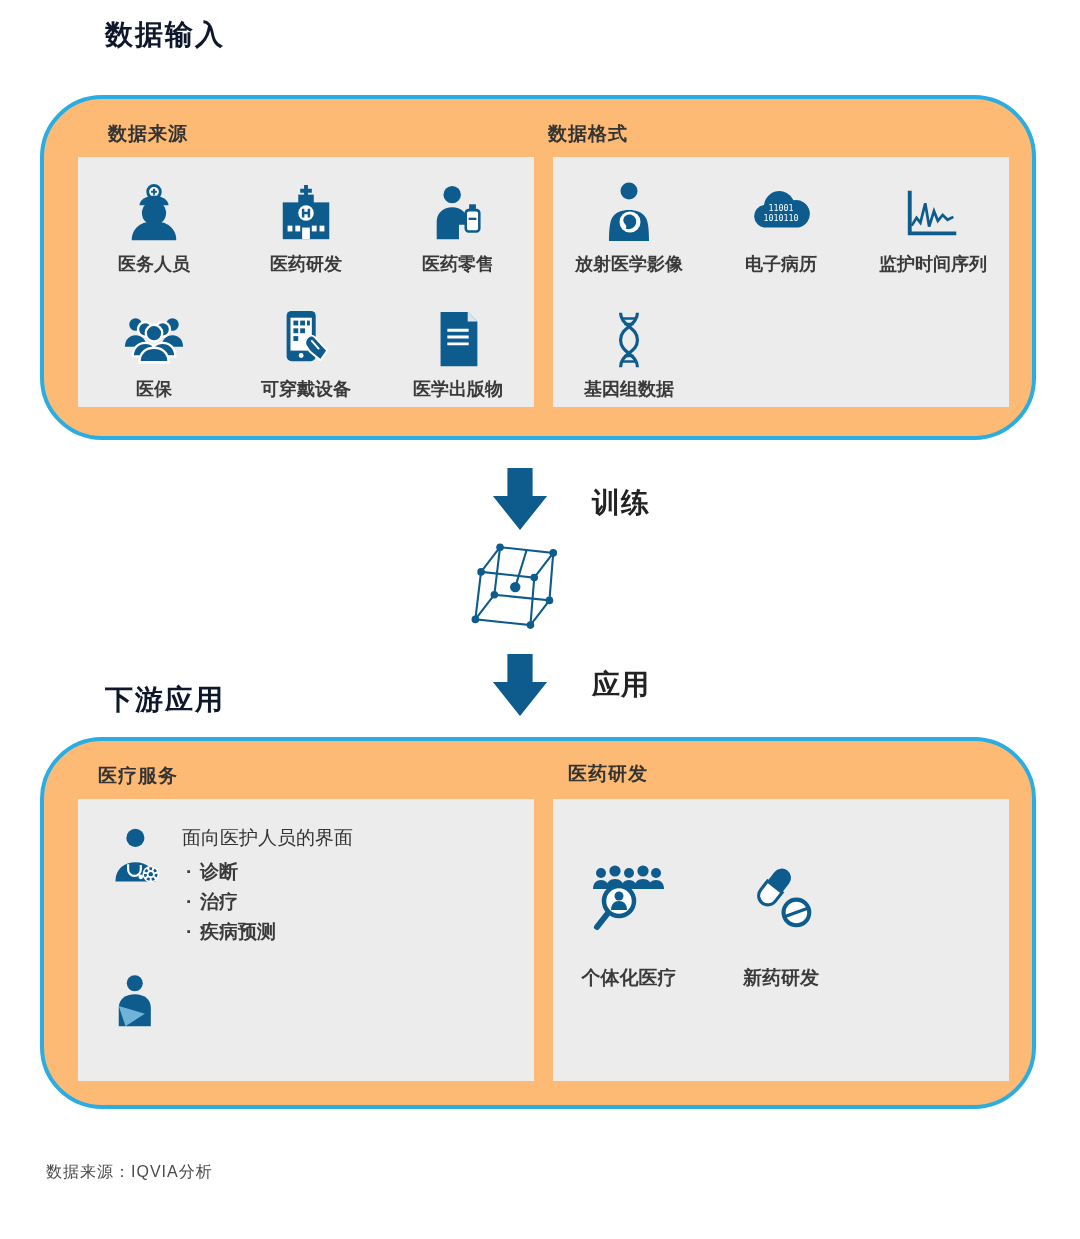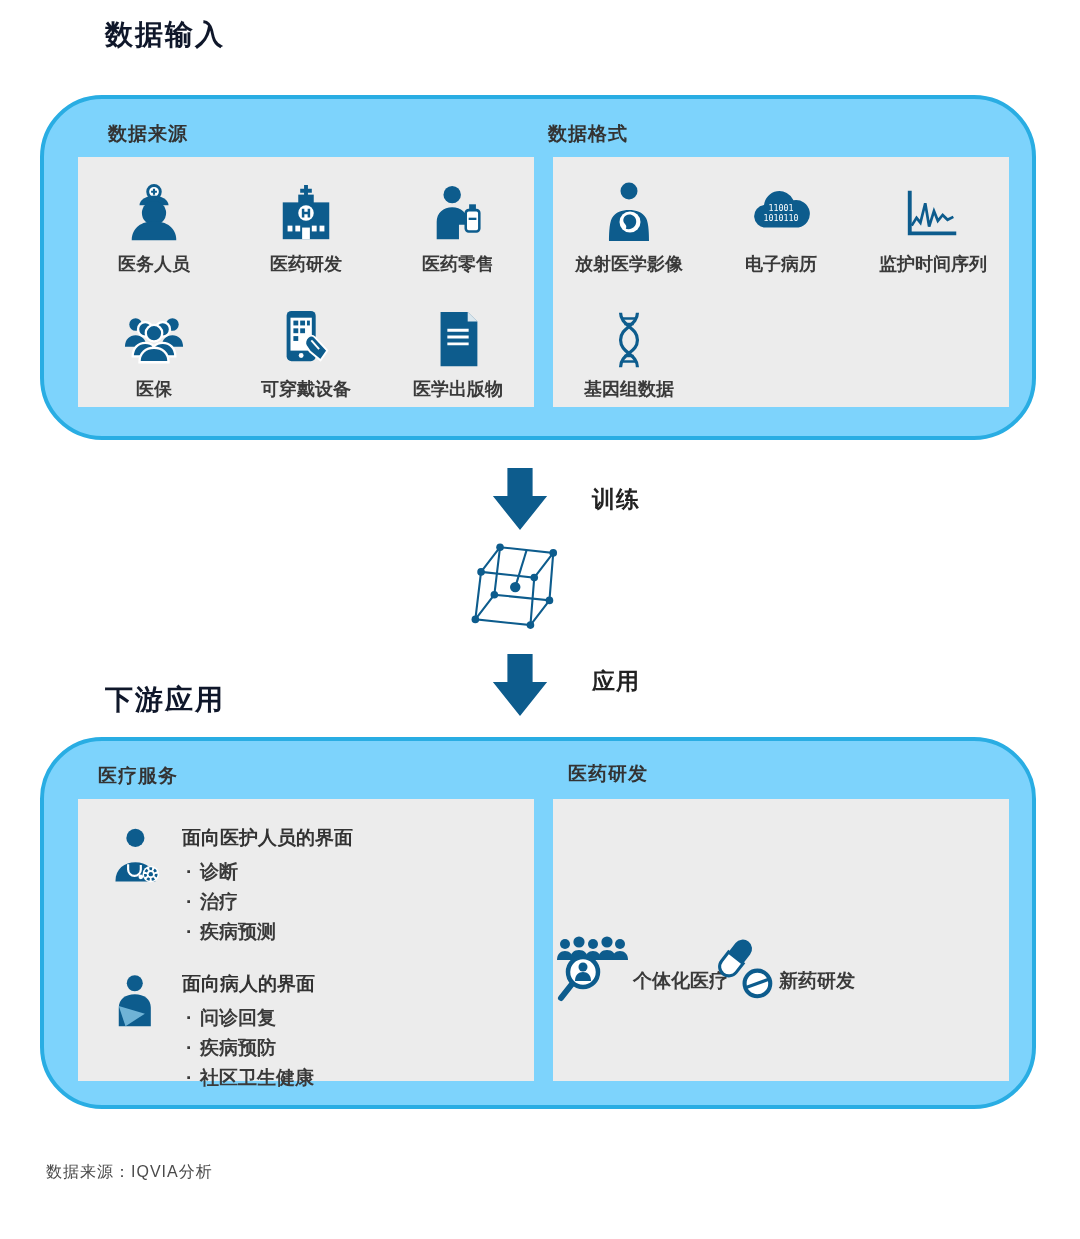--- a/index.html
+++ b/index.html
@@ -9,21 +9,21 @@
     --ink:#333333;
   }
   *{box-sizing:border-box;}
   body{margin:0;background:#ffffff;font-family:"Liberation Sans","DejaVu Sans",sans-serif;color:var(--ink);}
   .page{position:relative;width:1080px;height:1239px;background:#fff;overflow:hidden;}
 
   .title{position:absolute;margin:0;font-size:28px;font-weight:bold;color:#0f172a;letter-spacing:2px;}
   .title-top{left:105px;top:16px;}
   .title-bottom{left:105px;top:681px;}
 
-  .box{position:absolute;left:40px;width:996px;border:4px solid var(--border);border-radius:62px;background:#7dd3fc;}
+  .box{position:absolute;left:40px;width:996px;border:4px solid var(--border);border-radius:62px;background:#fdba74;}
   .box-input{top:95px;height:345px;}
   .box-downstream{top:737px;height:372px;}
 
   .box-label{position:absolute;font-size:19px;font-weight:bold;color:var(--ink);letter-spacing:1px;}
   .label-sources{left:64px;top:22px;}
   .label-formats{left:504px;top:22px;}
   .label-services{left:54px;top:22px;}
   .label-rnd{left:524px;top:20px;}
 
   .panel{position:absolute;background:var(--panel);}
@@ -34,36 +34,36 @@
   .panel-services,.panel-rnd{height:282px;}
 
   .cell{width:33.333%;height:125px;display:flex;flex-direction:column;align-items:center;justify-content:flex-end;padding-bottom:6px;}
   .cell .icon{display:flex;align-items:center;justify-content:center;margin-bottom:7px;color:var(--accent);}
   .cell-label{font-size:18px;font-weight:bold;color:#3a3a3a;white-space:nowrap;}
 
   .flow{position:absolute;left:0;top:0;width:100%;height:0;}
   .arrow{position:absolute;color:var(--accent);line-height:0;}
   .arrow-train{left:490px;top:468px;}
   .arrow-apply{left:490px;top:654px;}
-  .flow-label{position:absolute;font-size:23px;font-weight:bold;color:#222;letter-spacing:1px;}
+  .flow-label{position:absolute;font-size:28px;font-weight:bold;color:#222;letter-spacing:1px;}
   .flow-label-train{left:592px;top:484px;}
   .flow-label-apply{left:592px;top:666px;}
   .model-cube{position:absolute;left:458px;top:532px;color:var(--accent);line-height:0;}
 
   .svc-group{display:flex;align-items:flex-start;}
   .svc-group-1{padding:24px 0 0 22px;}
   .svc-group-2{padding:22px 0 0 22px;}
   .svc-icon{width:78px;flex:none;display:flex;justify-content:center;color:var(--accent);}
   .svc-text{padding-left:4px;}
-  .svc-title{font-size:19px;font-weight:bold;color:#333;margin:2px 0 6px;}
+  .svc-title{font-size:19px;font-weight:normal;color:#333;margin:2px 0 6px;}
   .svc-bullets{list-style:none;margin:0;padding:0;font-weight:bold;}
   .svc-bullets li{font-size:19px;color:#3a3a3a;line-height:30px;padding-left:18px;position:relative;}
   .svc-bullets li::before{content:"·";position:absolute;left:4px;font-weight:bold;}
 
-  .rnd-cell{width:33.333%;height:282px;display:flex;align-items:center;justify-content:flex-start;padding-top:56px;}
+  .rnd-cell{width:33.333%;height:282px;display:flex;flex-direction:column;align-items:center;justify-content:flex-start;padding-top:56px;}
   .rnd-cell .icon{height:84px;display:flex;align-items:center;justify-content:center;color:var(--accent);}
   .rnd-label{font-size:19px;font-weight:bold;color:#3a3a3a;margin-top:26px;white-space:nowrap;}
 
   .footer{position:absolute;left:46px;top:1162px;font-size:16px;color:#4a4a4a;letter-spacing:1px;}
 </style>
 </head>
 <body>
 
 <div class="page">
 
@@ -289,28 +289,20 @@
         </div>
       </div>
       <div class="svc-group svc-group-2">
         <span class="svc-icon">
           <svg viewBox="0 0 64 64" width="54" height="64">
             <circle cx="27" cy="11" r="9.5" fill="currentColor"></circle>
             <path d="M8 62V40c0-10 8-16 19-16s19 6 19 16v22z" fill="currentColor"></path>
             <path d="M8 38l31 9-23 15z" fill="#6fb3d6"></path>
           </svg>
         </span>
-        <div class="svc-text">
-          <div class="svc-title">面向病人的界面</div>
-          <ul class="svc-bullets">
-            <li>问诊回复</li>
-            <li>疾病预防</li>
-            <li>社区卫生健康</li>
-          </ul>
-        </div>
       </div>
     </div>
 
     <div class="panel panel-grid panel-rnd">
       <div class="rnd-cell">
         <span class="icon">
           <svg viewBox="0 0 80 80" width="80" height="80">
             <g fill="currentColor">
               <circle cx="12" cy="16" r="5"></circle>
                 <path d="M4 32c0-6 3.6-9 8-9s8 3 8 9z"></path>

